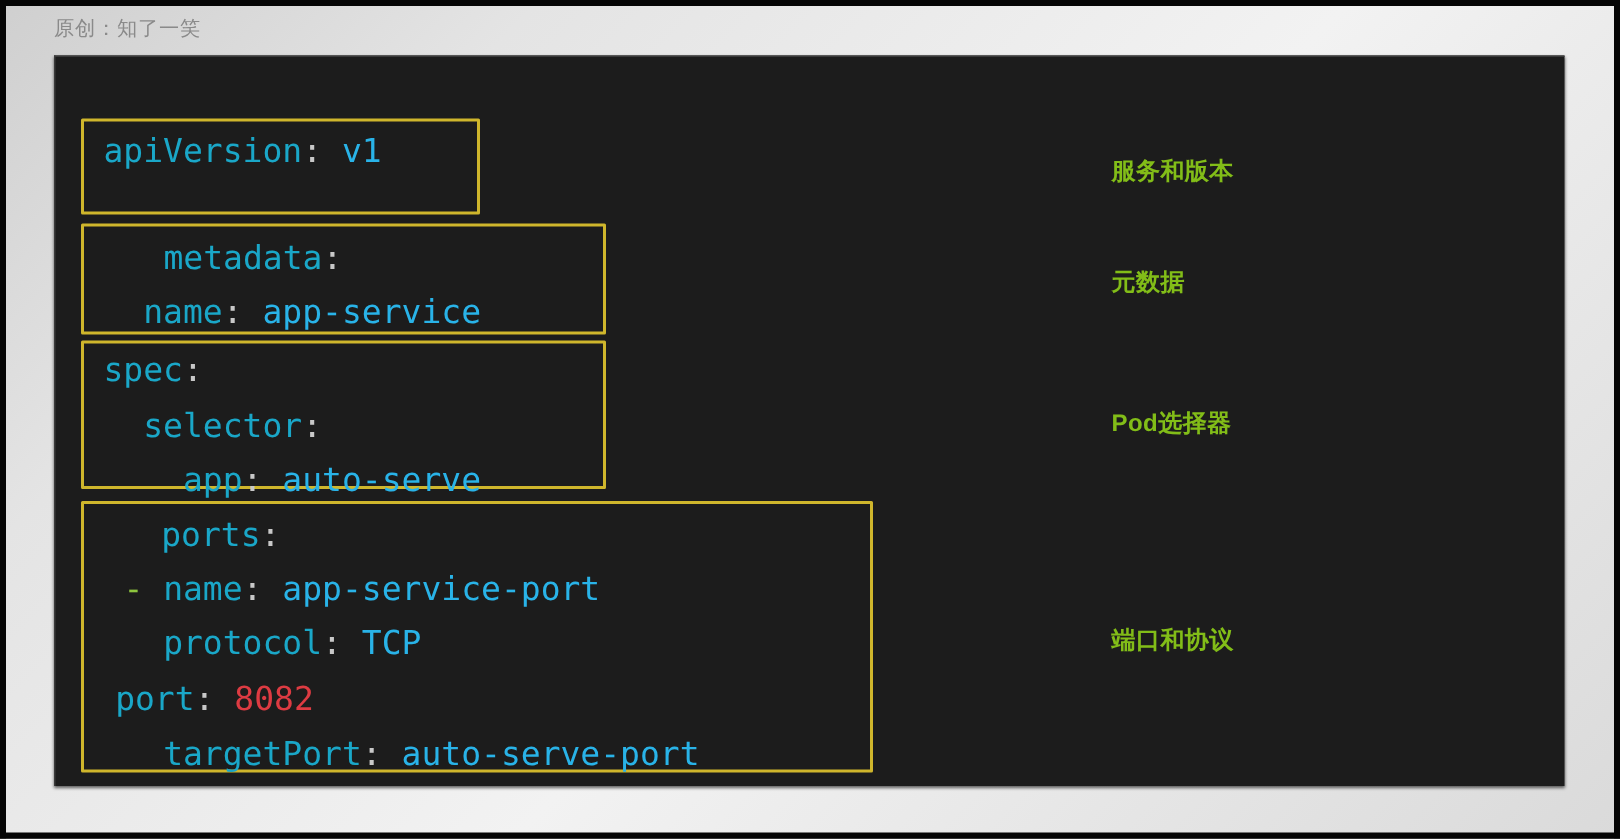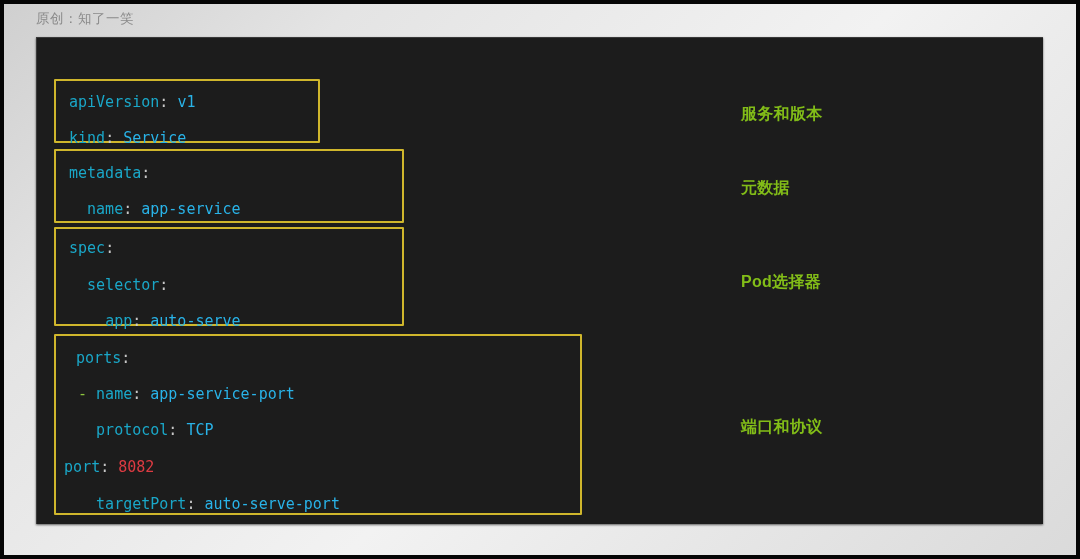--- a/index.html
+++ b/index.html
@@ -99,41 +99,41 @@
   #group-2 { left: 17px; top: 189px; width: 350px; height: 99px; }
   #group-3 { left: 17px; top: 296px; width: 528px; height: 181px; }
 
   .code-line {
     position: absolute;
     left: 0;
     width: 640px;
     height: 36px;
     line-height: 36px;
     font-family: "DejaVu Sans Mono", "Liberation Mono", monospace;
-    font-size: 15px;
+    font-size: 22px;
     white-space: pre;
     color: #29b3e8;
     letter-spacing: 0px;
   }
 
   .k  { color: #1aa7c8; }     
   .v  { color: #29b3e8; }     
   .p  { color: #c8c8c8; }     
   .d  { color: #8dc53e; }     
   .n  { color: #dd3b42; }     
 
   
   #line-0 { top: 46px;  padding-left: 32px; }
   #line-1 { top: 82px;  padding-left: 32px; }
-  #line-2 { top: 117px; padding-left: 32px; }
+  #line-2 { top: 117px; padding-left: 32px; margin-left: 40px; }
   #line-3 { top: 153px; padding-left: 32px; }
   #line-4 { top: 192px; padding-left: 32px; }
   #line-5 { top: 229px; padding-left: 32px; }
   #line-6 { top: 265px; padding-left: 32px; }
-  #line-7 { top: 302px; padding-left: 21px; }
+  #line-7 { top: 302px; padding-left: 44px; }
   #line-8 { top: 338px; padding-left: 32px; }
   #line-9 { top: 374px; padding-left: 32px; }
   #line-10{ top: 411px; }
   #line-11{ top: 448px; padding-left: 32px; }
 
   
   #annotations {
     position: absolute;
     left: 660px;
     top: 0;
@@ -173,21 +173,20 @@
 
     <div id="code-area">
 
       <div class="code-group" id="group-0"></div>
       <div class="code-group" id="group-1"></div>
       <div class="code-group" id="group-2"></div>
       <div class="code-group" id="group-3"></div>
 
       <div class="code-line" id="line-0"><span class="k">apiVersion</span><span class="p">:</span> <span class="v">v1</span></div>
 
-      <div class="code-line" id="line-1"><span class="k">kind</span><span class="p">:</span> <span class="v">Service</span></div>
 
       <div class="code-line" id="line-2"><span class="k">metadata</span><span class="p">:</span></div>
 
       <div class="code-line" id="line-3">  <span class="k">name</span><span class="p">:</span> <span class="v">app-service</span></div>
 
       <div class="code-line" id="line-5">  <span class="k">selector</span><span class="p">:</span></div>
 
       <div class="code-line" id="line-4"><span class="k">spec</span><span class="p">:</span></div>
 
       <div class="code-line" id="line-6">    <span class="k">app</span><span class="p">:</span> <span class="v">auto-serve</span></div>

